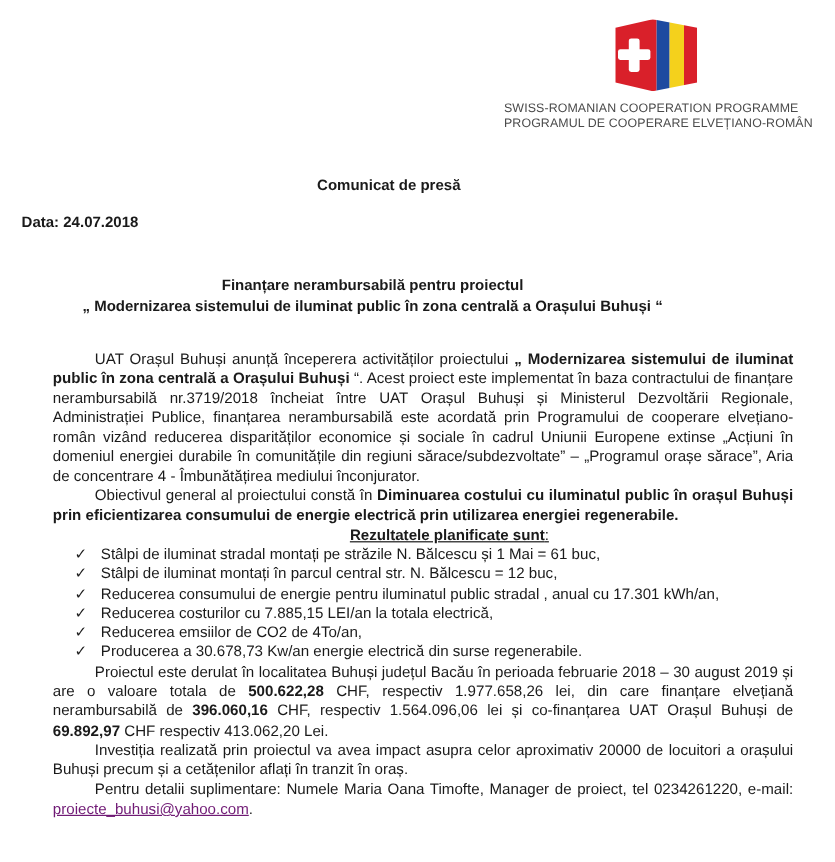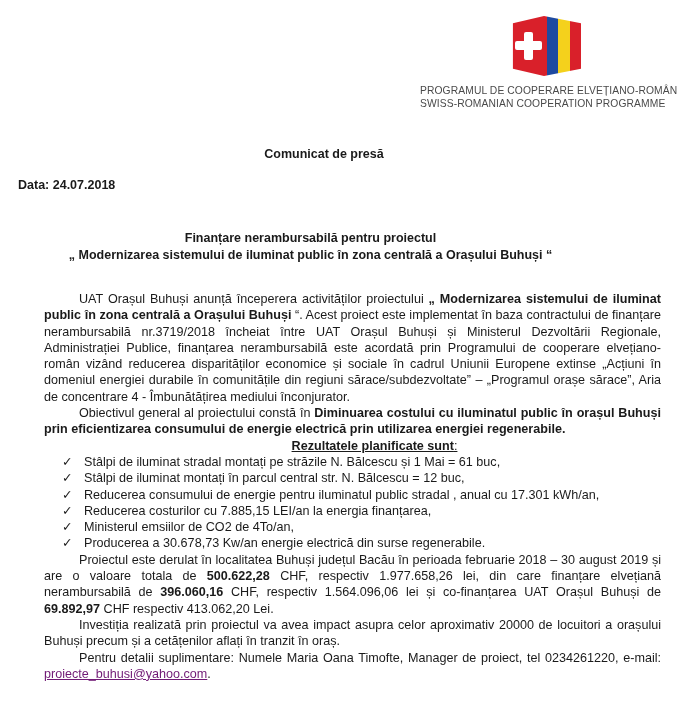--- a/index.html
+++ b/index.html
@@ -37,40 +37,40 @@
     <div class="red">
       <div class="cross-v"></div>
         <div class="cross-h"></div>
     </div>
     <div class="blue"></div>
       <div class="yellow"></div>
       <div class="red2"></div>
   </div>
 </div>
 <div class="prog">
+  <div>SWISS-ROMANIAN COOPERATION PROGRAMME</div>
   <div>PROGRAMUL DE COOPERARE ELVEȚIANO-ROMÂN</div>
-  <div>SWISS-ROMANIAN COOPERATION PROGRAMME</div>
 </div>
 
 <div class="title">Comunicat de presă</div>
 <div class="date">Data: 24.07.2018</div>
 
 <div class="heading">
   <div>Finanțare nerambursabilă pentru proiectul</div>
   <div>„ Modernizarea sistemului de iluminat public în zona centrală a Orașului Buhuși “</div>
 </div>
 
 <div class="body">
   <p><span>UAT Orașul Buhuși anunță începerera activităților proiectului </span><b>„ Modernizarea sistemului de iluminat public în zona centrală a Orașului Buhuși</b><span> “. Acest proiect este implementat în baza contractului de finanțare nerambursabilă nr.3719/2018 încheiat între UAT Orașul Buhuși și Ministerul Dezvoltării Regionale, Administrației Publice, finanțarea nerambursabilă este acordată prin Programului de cooperare elvețiano-român vizând reducerea disparităților economice și sociale în cadrul Uniunii Europene extinse „Acțiuni în domeniul energiei durabile în comunitățile din regiuni sărace/subdezvoltate” – „Programul orașe sărace”, Aria de concentrare 4 - Îmbunătățirea mediului înconjurator.</span></p>
   <p><span>Obiectivul general al proiectului constă în </span><b>Diminuarea costului cu iluminatul public în orașul Buhuși prin eficientizarea consumului de energie electrică prin utilizarea energiei regenerabile.</b></p>
   <div class="subhead"><span>Rezultatele planificate sunt</span><span class="subhead-colon">:</span></div>
   <ul class="results">
     <li><span class="chk">✓</span><span>Stâlpi de iluminat stradal montați pe străzile N. Bălcescu și 1 Mai = 61 buc,</span></li>
     <li><span class="chk">✓</span><span>Stâlpi de iluminat montați în parcul central str. N. Bălcescu = 12 buc,</span></li>
     <li><span class="chk">✓</span><span>Reducerea consumului de energie pentru iluminatul public stradal , anual cu 17.301 kWh/an,</span></li>
-    <li><span class="chk">✓</span><span>Reducerea costurilor cu 7.885,15 LEI/an la energia finanțarea,</span></li>
-    <li><span class="chk">✓</span><span>Ministerul emsiilor de CO2 de 4To/an,</span></li>
+    <li><span class="chk">✓</span><span>Reducerea costurilor cu 7.885,15 LEI/an la totala electrică,</span></li>
+    <li><span class="chk">✓</span><span>Reducerea emsiilor de CO2 de 4To/an,</span></li>
     <li><span class="chk">✓</span><span>Producerea a 30.678,73 Kw/an energie electrică din surse regenerabile.</span></li>
   </ul>
   <p><span>Proiectul este derulat în localitatea Buhuși județul Bacău în perioada februarie 2018 – 30 august 2019 și are o valoare totala de </span><b>500.622,28</b><span> CHF, respectiv 1.977.658,26 lei, din care finanțare elvețiană nerambursabilă de </span><b>396.060,16</b><span> CHF, respectiv 1.564.096,06 lei și co-finanțarea UAT Orașul Buhuși de </span><b>69.892,97</b><span> CHF respectiv 413.062,20 Lei.</span></p>
   <p>Investiția realizată prin proiectul va avea impact asupra celor aproximativ 20000 de locuitori a orașului Buhuși precum și a cetățenilor aflați în tranzit în oraș.</p>
   <p><span>Pentru detalii suplimentare: Numele Maria Oana Timofte, Manager de proiect, tel 0234261220, e-mail: </span><a class="email">proiecte_buhusi@yahoo.com</a><span>.</span></p>
 </div>
 
 </body></html>

